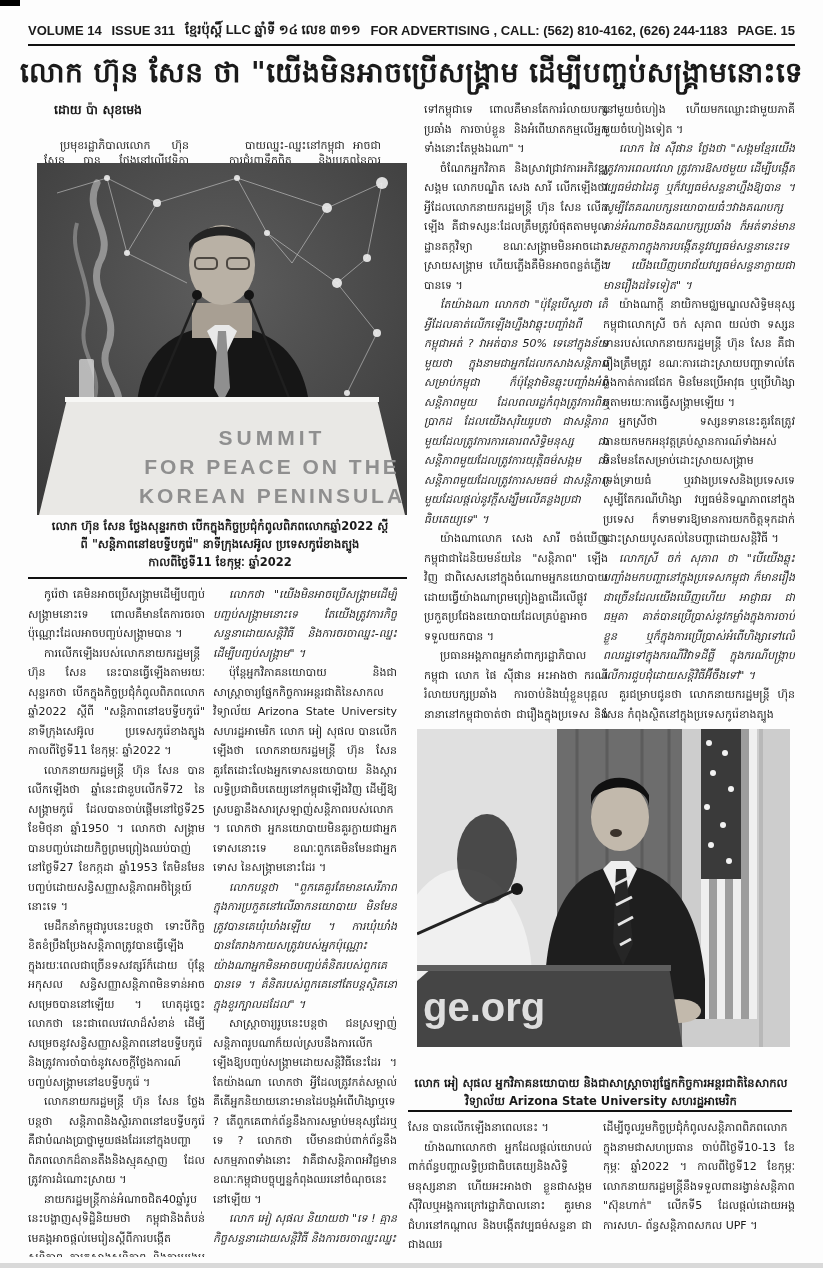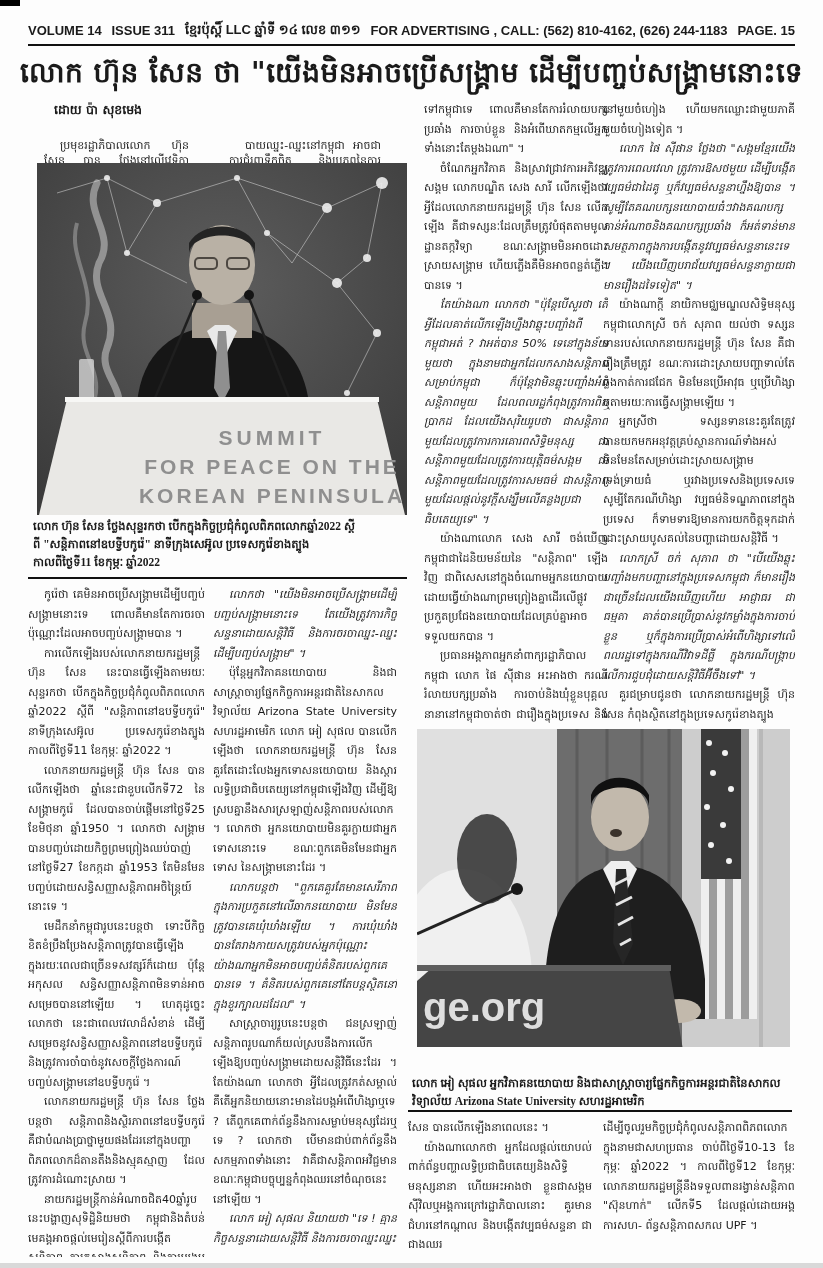--- a/index.html
+++ b/index.html
@@ -20,21 +20,21 @@
   .byline{left:54px;top:102px;width:200px;font-weight:bold;font-size:12.5px;}
   
   .col{font-size:11px;line-height:19.5px;text-align:justify;overflow:hidden;}
   .col p{margin:0;text-indent:16px;}
   .col p.noindent{text-indent:0;}
   .col p.quote{font-style:italic;}
   .intro{font-size:11px;line-height:15px;text-align:justify;overflow:hidden;}
   .intro p{margin:16px;text-indent:16px;}
   
   .photo{overflow:hidden;background:#474747;}
-  .caption{font-weight:bold;font-size:11.5px;line-height:18px;overflow:hidden;font-family:Liberation Serif, serif;}
+  .caption{font-weight:bold;font-size:11.5px;line-height:18px;text-align:center;overflow:hidden;}
   .cap-rule{height:2px;background:#111;}
 </style>
 </head>
 <body>
 
 <div class="page">
 
   <div class="abs corner-mark"></div>
 
   <div class="abs header-bar">

